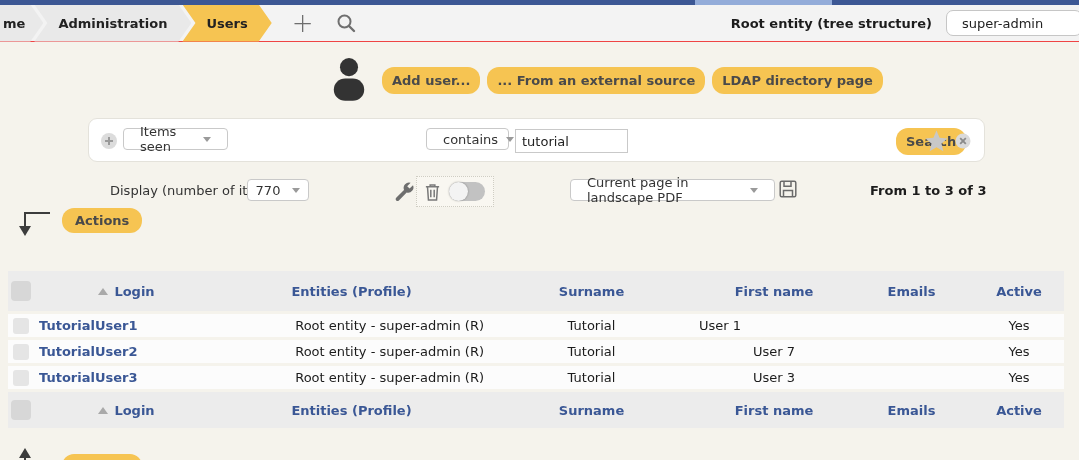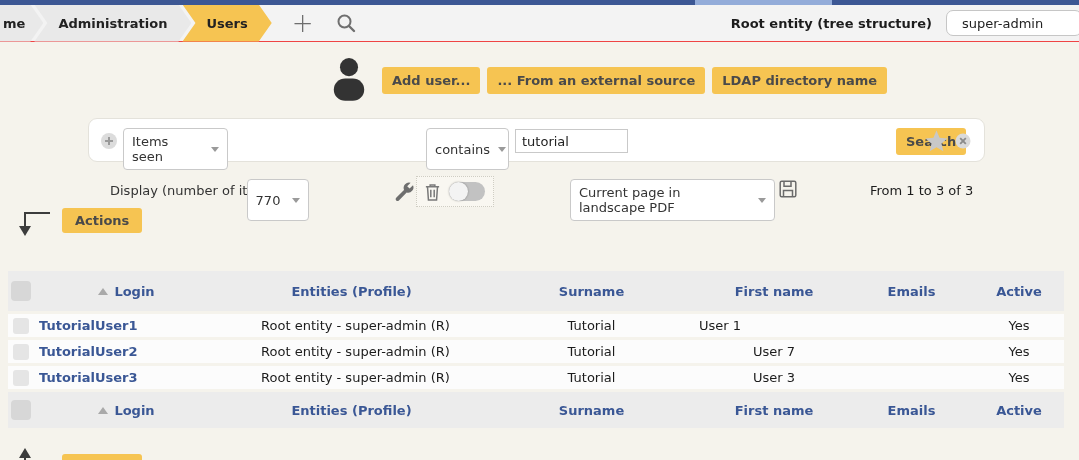--- a/index.html
+++ b/index.html
@@ -34,72 +34,72 @@
   .org-label { font-weight:bold; color:#1c1c1c; margin-right:14px; }
   .user-select {
     width:136px; height:26px; background:#fff; border:1px solid #c6c6c6;
     border-radius:7px; display:flex; align-items:center; padding-left:15px;
     color:#222; margin-right:-3px;
   }
   
   .new-user-row { position:absolute; top:56px; left:330px; display:flex; }
   .btn-yellow {
     background:#f6c452; color:#4a4a4a; font-weight:bold; font-size:13px;
-    border:none; padding:6px 10px; border-radius:3px; cursor:pointer;
+    border:none; padding:6px 10px; border-radius:12px; cursor:pointer;
     font-family:inherit; white-space:nowrap;
   }
   .new-user-buttons { display:flex; gap:7px; margin-left:14px; margin-top:11px; align-items:flex-start; }
   
   .search-panel {
     position:absolute; top:118px; left:88px; width:897px; height:44px;
     background:#fff; border:1px solid #e4e2db; border-radius:9px;
   }
   .search-panel > * { position:absolute; }
   .sel {
     background:#fff; border:1px solid #c9c9c9; border-radius:4px;
     display:flex; align-items:center; justify-content:space-between;
-    padding:0 8px; height:42px; color:#333; cursor:pointer;
+    padding:0 16px; height:22px; color:#333; cursor:pointer;
   }
   .caret { width:0; height:0; border-left:4px solid transparent; border-right:4px solid transparent; border-top:5px solid #9a9a9a; margin-left:8px; }
   .txt-input {
     height:24px; border:1px solid #c9c9c9; background:#fff; padding:0 6px;
     font-family:inherit; font-size:13px; color:#222;
   }
   .icon-btn { cursor:pointer; display:flex; align-items:center; }
   
   .toolbar-row { position:absolute; top:176px; left:0; width:1079px; height:36px; }
   .toolbar-row > * { position:absolute; }
   .dotted-box {
     left:416px; top:0; width:78px; height:31px;
     border:1px dotted #cfcdc3; background:#f9f7f1;
     display:flex; align-items:center; gap:8px; padding:0 7px;
   }
   .toggle { width:36px; height:19px; background:#c2c2c2; border-radius:10px; position:relative; cursor:pointer; }
   .toggle .knob {
     position:absolute; left:0; top:0; width:19px; height:19px; border-radius:50%;
     background:#f3f3f3; box-shadow:0 0 2px rgba(0,0,0,.35);
   }
-  .range-text { left:870px; top:7px; font-weight:normal; color:#1c1c1c; }
+  .range-text { left:870px; top:7px; font-weight:bold; color:#1c1c1c; }
   
   .actions-top { position:absolute; top:208px; left:14px; display:flex; align-items:flex-start; }
   .actions-bottom { position:absolute; top:446px; left:14px; display:flex; align-items:flex-end; }
   .actions-btn { margin-left:10px; padding:5px 13px; }
   
   .table-wrap { position:absolute; top:268px; left:8px; width:1056px; }
   table { width:1056px; border-collapse:separate; border-spacing:0 3px; table-layout:fixed; }
   th { background:#ececec; color:#3a5795; font-size:13px; font-weight:bold; text-align:center; height:40px; }
   tfoot th { height:36px; }
   td { background:#fcfcfc; height:23px; color:#1c1c1c; }
   td.link-cell a { color:#3a5795; font-weight:bold; text-decoration:none; cursor:pointer; }
   .cb-cell { text-align:center; }
   .cb { display:inline-block; background:#d7d7d7; width:20px; height:20px; border-radius:4px; cursor:pointer; vertical-align:middle; }
   td .cb { width:16px; height:16px; background:#e5e5e5; border-radius:3px; }
   .sort-tri { display:inline-block; width:0; height:0; border-left:5px solid transparent; border-right:5px solid transparent; border-bottom:7px solid #a9a9a9; margin-right:6px; vertical-align:1px; }
   .cell-left { text-align:left; padding-left:5px; }
-  .cell-left2 { text-align:center; padding-left:8px;margin-left:44px; }
+  .cell-left2 { text-align:right; padding-left:8px;margin-left:44px; }
 </style>
 </head>
 <body>
 
 <div class="top-strip"></div>
 <div class="top-strip-light"></div>
 
 <div class="topbar">
   <div class="crumb first">
     <span>me</span>
@@ -128,21 +128,21 @@
 <div class="new-user-row">
   <span>
     <svg width="38" height="46" viewBox="0 0 40 46">
         <circle cx="20" cy="10.5" r="9.5" fill="#333"></circle>
         <rect x="4" y="22.5" width="32" height="23.5" rx="12" fill="#333"></rect>
       </svg>
   </span>
   <div class="new-user-buttons">
     <button class="btn-yellow">Add user...</button>
     <button class="btn-yellow">... From an external source</button>
-    <button class="btn-yellow">LDAP directory name</button>
+    <button class="btn-yellow">LDAP directory page</button>
   </div>
 </div>
 
 <div class="search-panel">
   <span class="icon-btn" style="left:11px; top:13px;">
     <svg width="18" height="18" viewBox="0 0 18 18">
         <circle cx="9" cy="9" r="8" fill="#dcdcdc"></circle>
         <line x1="9" y1="5" x2="9" y2="13" stroke="#9a9a9a" stroke-width="2"></line>
         <line x1="5" y1="9" x2="13" y2="9" stroke="#9a9a9a" stroke-width="2"></line>
       </svg>

